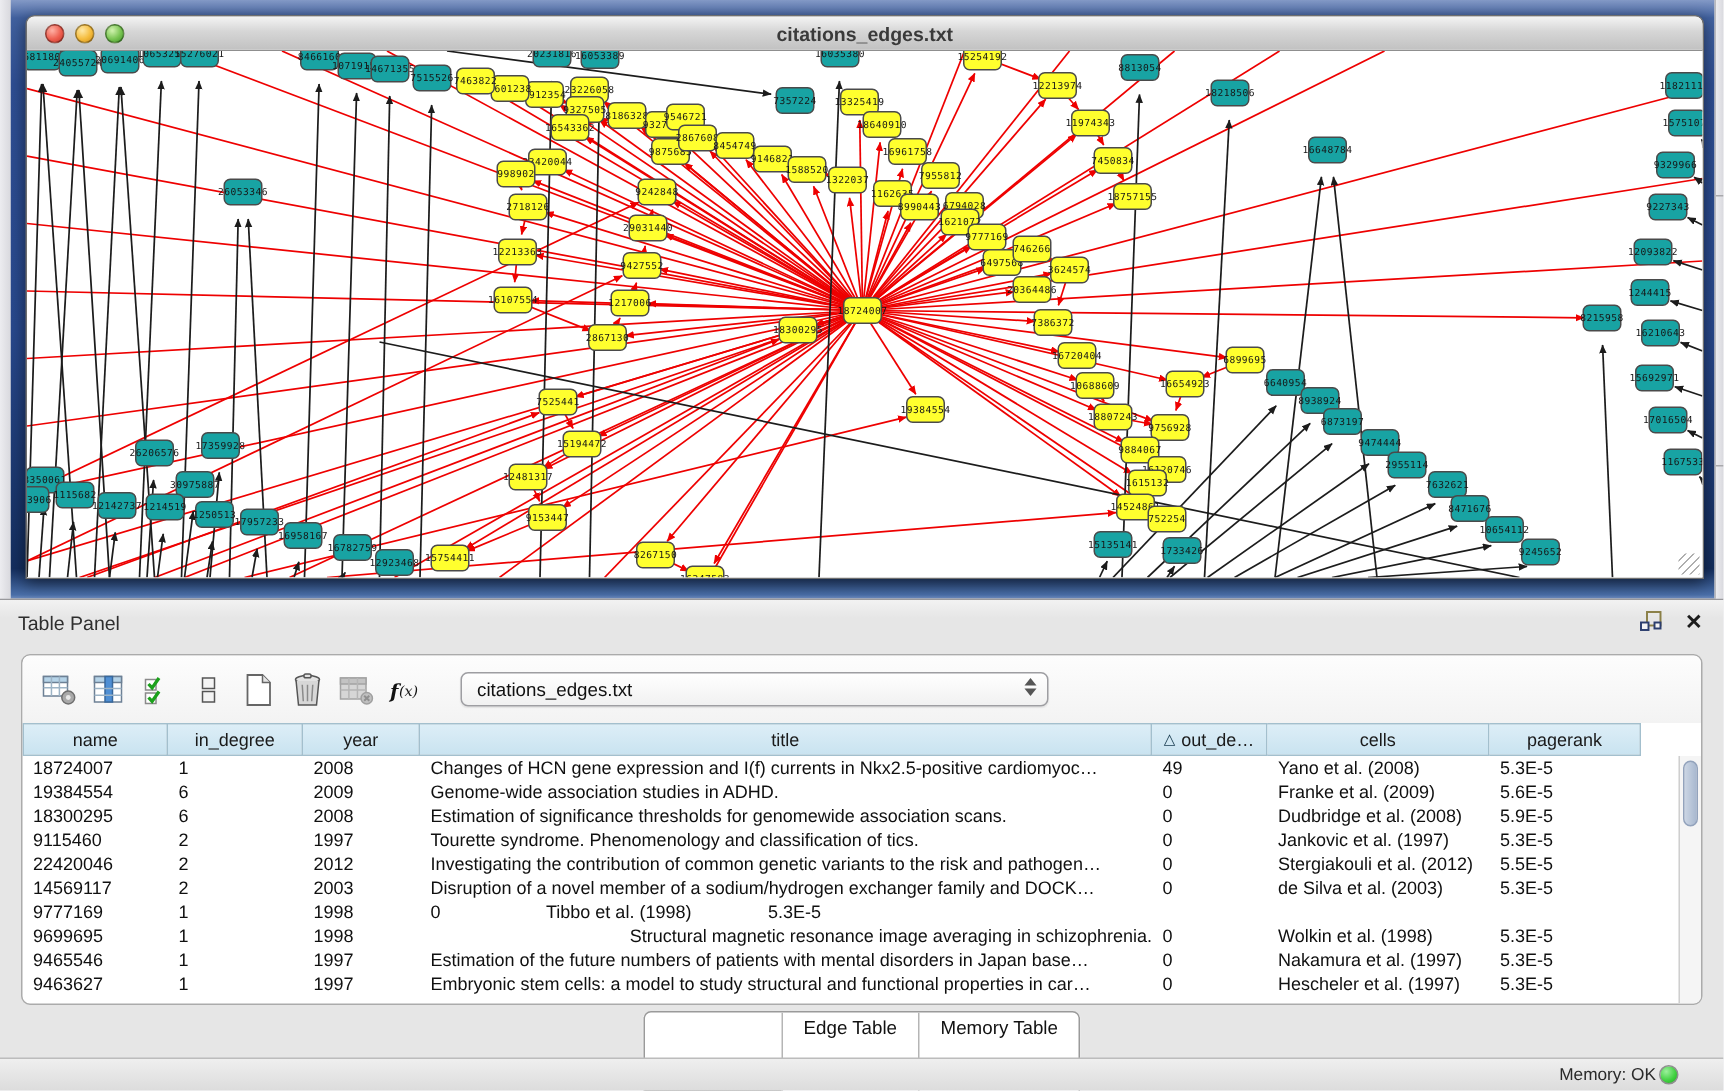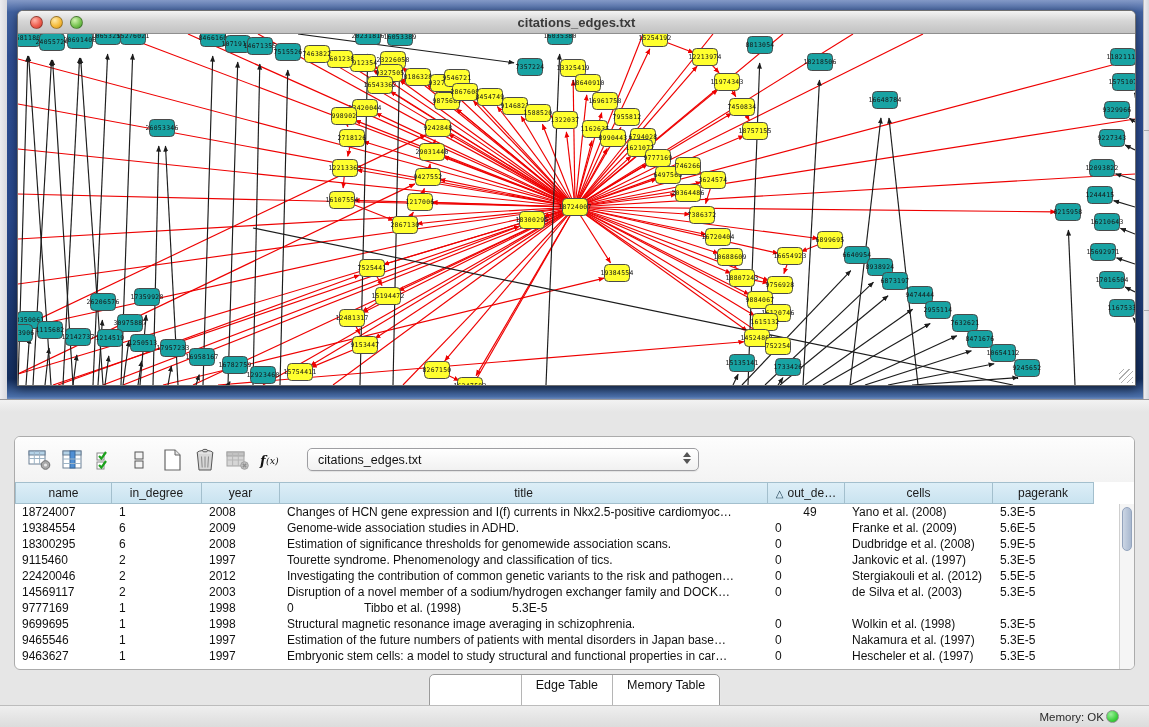--- a/index.html
+++ b/index.html
@@ -782,20 +782,31 @@
             <rect x="1091.5" y="265.5" width="25" height="17" rx="4" ry="4" fill="#18a3a3" stroke="#4a4a4a" stroke-width="1"></rect>
             <text x="1104" y="276.3" text-anchor="middle" font-size="6.4" fill="#161616" font-family="&quot;DejaVu Sans Mono&quot;, monospace" letter-spacing=".3">1167533</text>
           </g>
         </svg>
       <div class="grip"></div>
     </div>
   </div>
 </div>
 
 <div class="table-panel">
+  <div class="tp-header">
+    <span class="tp-title">Table Panel</span>
+    <span class="tp-icons">
+      <svg class="tp-float" viewBox="0 0 16 16">
+        <rect x="5" y="2" width="9" height="9" fill="none" stroke="#8a7f46" stroke-width="1.3"></rect>
+        <rect x="1" y="9" width="5" height="5" fill="#f4f4f4" stroke="#2c3e6e" stroke-width="1.3"></rect>
+        <rect x="10" y="9" width="4" height="4" fill="#f4f4f4" stroke="#2c3e6e" stroke-width="1.3"></rect>
+      </svg>
+      <span class="tp-close">✕</span>
+    </span>
+  </div>
 
   <div class="tp-body">
     <div class="tp-toolbar" id="toolbar">
         <div class="tb-btn">
           <svg width="24" height="22" viewBox="0 0 24 22">
             <rect x="1" y="2" width="16" height="13" fill="#fff" stroke="#6d8095"></rect>
             <rect x="1" y="2" width="16" height="4" fill="#b5d3e8" stroke="#6d8095"></rect>
             <path d="M6.3 2v13M11.6 2v13M1 9.5h16" stroke="#9db4c6" fill="none"></path>
             <circle cx="17.5" cy="16" r="4.3" fill="#a9a9a9" stroke="#6f6f6f"></circle>
             <circle cx="17.5" cy="16" r="1.6" fill="#e8e8e8"></circle>
@@ -885,21 +896,21 @@
             <span>pagerank</span>
           </div>
           <div class="th" style="flex: 1 1 0%; background: rgb(255, 255, 255); border-color: rgb(255, 255, 255);"></div>
         </div>
       <div class="tbl-rows" id="tblrows">
           <div class="tr">
             <div class="td" style="width: 97px;">18724007</div>
             <div class="td" style="width: 90px;">1</div>
             <div class="td" style="width: 78px;">2008</div>
             <div class="td" style="width: 488px;">Changes of HCN gene expression and I(f) currents in Nkx2.5-positive cardiomyoc…</div>
-            <div class="td" style="width: 77px; text-align: center;">49</div>
+            <div class="td" style="width: 77px;">49</div>
             <div class="td" style="width: 148px;">Yano et al. (2008)</div>
             <div class="td" style="width: 101px;">5.3E-5</div>
           </div>
           <div class="tr">
             <div class="td" style="width: 97px;">19384554</div>
             <div class="td" style="width: 90px;">6</div>
             <div class="td" style="width: 78px;">2009</div>
             <div class="td" style="width: 488px;">Genome-wide association studies in ADHD.</div>
             <div class="td" style="width: 77px;">0</div>
             <div class="td" style="width: 148px;">Franke et al. (2009)</div>
@@ -946,21 +957,21 @@
             <div class="td" style="width: 90px;">1</div>
             <div class="td" style="width: 78px;">1998</div>
             <div class="td" style="width: 77px;">0</div>
             <div class="td" style="width: 148px;">Tibbo et al. (1998)</div>
             <div class="td" style="width: 101px;">5.3E-5</div>
           </div>
           <div class="tr">
             <div class="td" style="width: 97px;">9699695</div>
             <div class="td" style="width: 90px;">1</div>
             <div class="td" style="width: 78px;">1998</div>
-            <div class="td" style="width: 488px;">Structural magnetic resonance image averaging in schizophrenia.</div>
+            <div class="td" style="width: 488px; text-align: right;">Structural magnetic resonance image averaging in schizophrenia.</div>
             <div class="td" style="width: 77px;">0</div>
             <div class="td" style="width: 148px;">Wolkin et al. (1998)</div>
             <div class="td" style="width: 101px;">5.3E-5</div>
           </div>
           <div class="tr">
             <div class="td" style="width: 97px;">9465546</div>
             <div class="td" style="width: 90px;">1</div>
             <div class="td" style="width: 78px;">1997</div>
             <div class="td" style="width: 488px;">Estimation of the future numbers of patients with mental disorders in Japan base…</div>
             <div class="td" style="width: 77px;">0</div>

